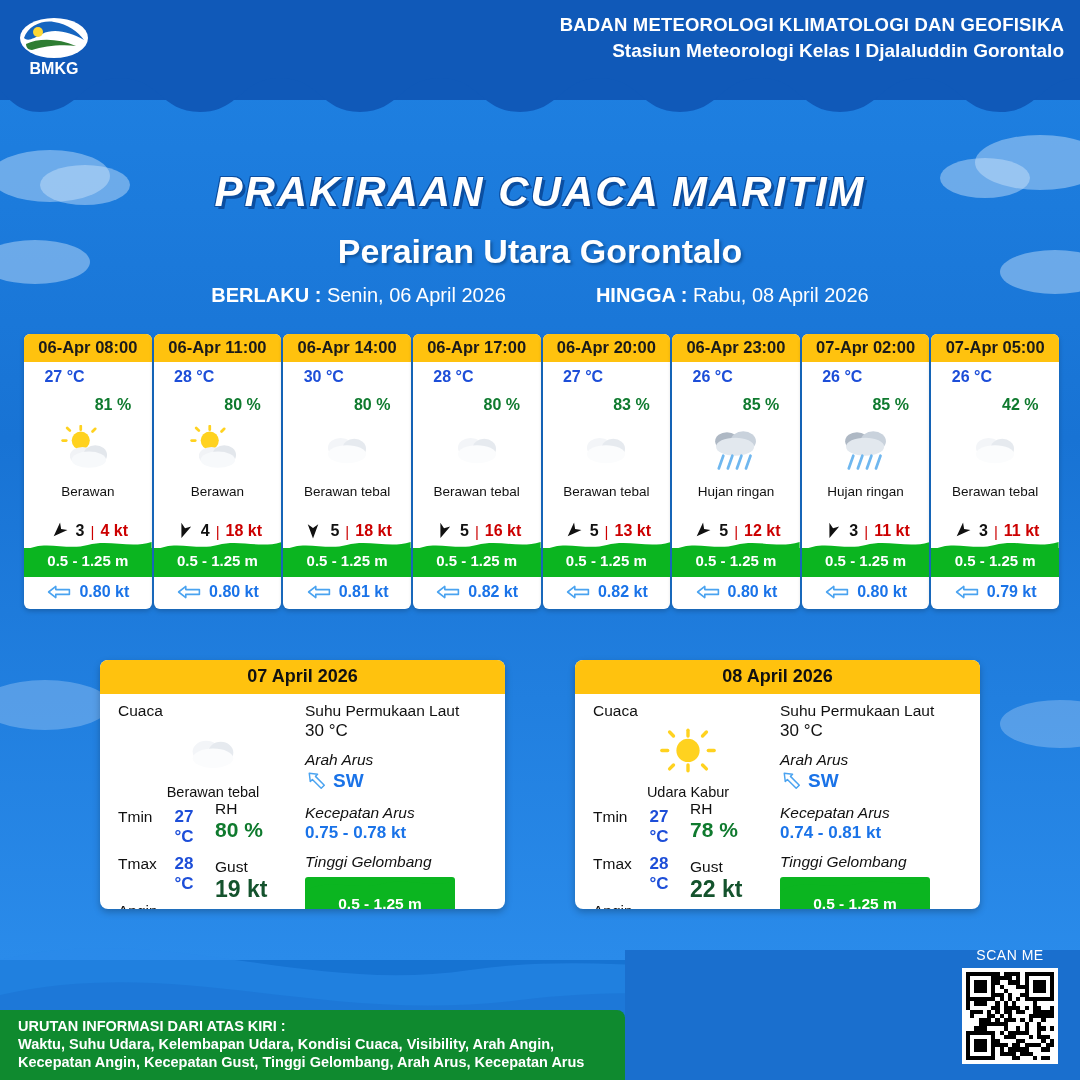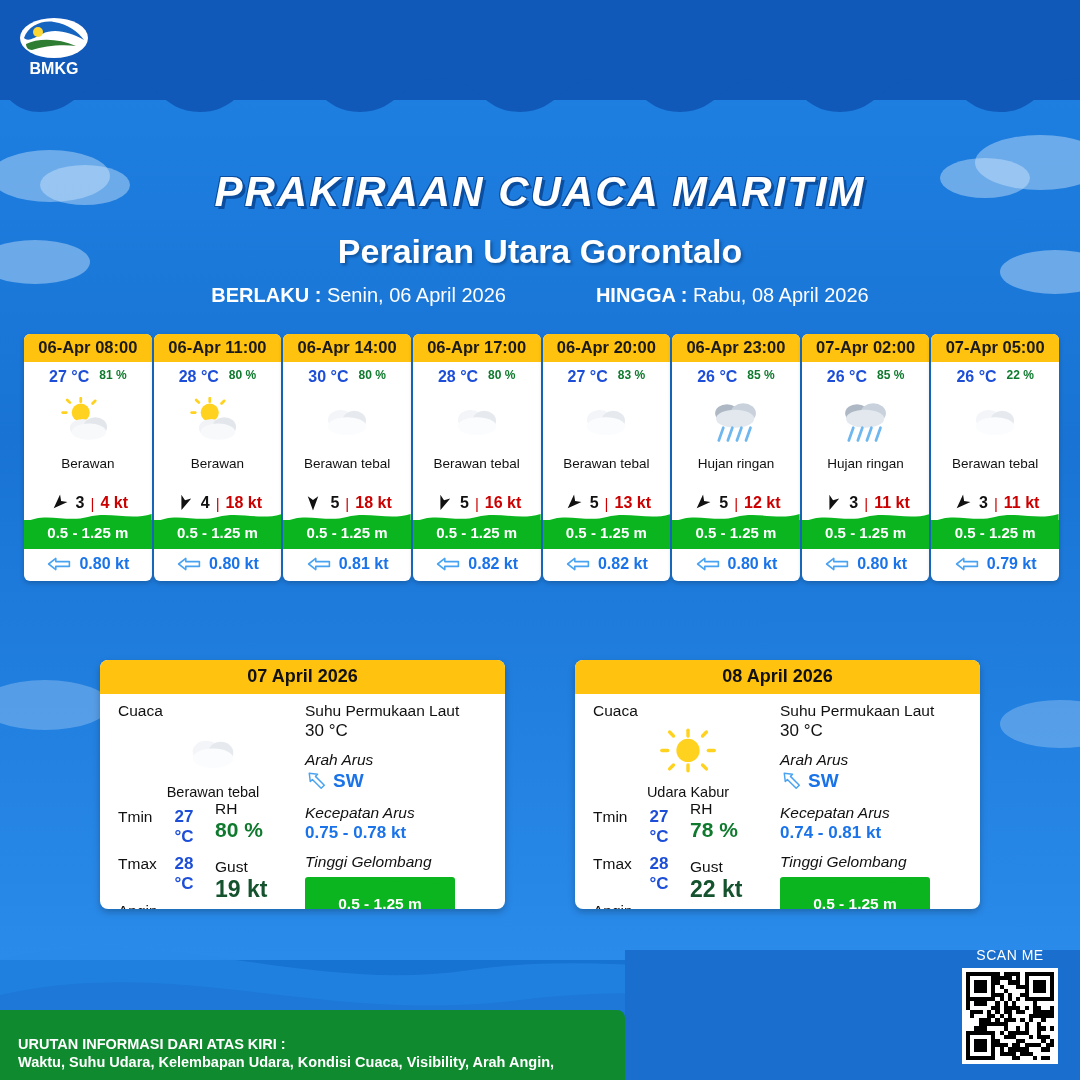--- a/index.html
+++ b/index.html
@@ -50,21 +50,21 @@
   .card {
     width:128px; background:#ffffff; border-radius:6px; overflow:hidden;
     box-shadow:0 2px 5px rgba(0,0,0,.22); margin-right:1px;
     display:flex; flex-direction:column;
   }
   .card + .card { margin-left:0; }
   .cards { justify-content:space-between; }
   .card-time { background:#ffc20e; text-align:center; font-size:16.5px; font-weight:bold; color:#1a1a1a; padding:4px 0 5px; }
   .card-tr { display:flex; justify-content:center; gap:10px; padding:6px 0 2px; }
   .c-temp { color:#1d4ed8; font-size:16px; font-weight:bold; }
-  .c-rh { color:#0f7a2e; font-size:12px; font-weight:bold; }
+  .c-rh { color:#0f7a2e; font-size:16px; font-weight:bold;margin-top:28px; }
   .card-icon { height:66px; display:flex; align-items:center; justify-content:center; }
   .card-cond { text-align:center; font-size:13.5px; color:#111; padding:2px 2px 0; min-height:34px; }
   .card-wind { display:flex; align-items:center; justify-content:center; gap:6px; padding:6px 0 8px; }
   .w-dir { width:22px; height:18px; }
   .w-deg { font-size:16px; font-weight:bold; color:#111; }
   .w-sep { color:#c00; font-size:15px; }
   .w-spd { color:#cc0000; font-size:16px; font-weight:bold; }
   .card-wave { position:relative; background:#0bb520; color:#fff; font-size:15px; font-weight:bold; text-align:center; padding:4px 0 8px; }
   .card-wave .wtop { position:absolute; left:0; top:-11px; width:100%; height:14px; }
   .card-cur { display:flex; align-items:center; justify-content:center; gap:7px; padding:6px 0 8px; }
@@ -140,20 +140,24 @@
 <div class="header">
   <div class="logo">
     <svg viewBox="0 0 80 72" width="80" height="72">
       <ellipse cx="40" cy="26" rx="34" ry="20" fill="#ffffff"></ellipse>
       <path d="M10,26 C14,14 28,8 40,10 C54,12 64,20 70,28 C56,20 40,16 28,22 C20,26 14,30 10,26 Z" fill="#1565c0"></path>
       <path d="M12,32 C24,26 44,26 62,34 C48,32 30,34 18,38 C14,38 12,35 12,32 Z" fill="#2e7d32"></path>
       <circle cx="24" cy="20" r="5" fill="#fdd835"></circle>
       <text x="40" y="62" font-family="Liberation Sans, sans-serif" font-size="16" font-weight="bold" fill="#ffffff" text-anchor="middle">BMKG</text>
     </svg>
   </div>
+  <div class="hdr-text">
+    <div class="hdr-l1">BADAN METEOROLOGI KLIMATOLOGI DAN GEOFISIKA</div>
+    <div class="hdr-l2">Stasiun Meteorologi Kelas I Djalaluddin Gorontalo</div>
+  </div>
 </div>
 
 <div class="title-main">PRAKIRAAN CUACA MARITIM</div>
 <div class="title-sub">Perairan Utara Gorontalo</div>
 
 <div class="validity">
   <div class="seg">
     <span class="lbl">BERLAKU :</span>
     <span class="val">Senin, 06 April 2026</span>
   </div>
@@ -432,21 +436,21 @@
       <span class="cur-arrow"><svg viewBox="0 0 30 20" width="26" height="16" style="transform:rotate(0deg)">
     <path d="M2,10 L11,3 L11,7 L28,7 L28,13 L11,13 L11,17 Z" fill="none" stroke="#4aa3f0" stroke-width="2" stroke-linejoin="round"></path>
   </svg></span>
       <span class="cur-val">0.80 kt</span>
     </div>
     </div>
     <div class="card">
     <div class="card-time">07-Apr 05:00</div>
     <div class="card-tr">
       <span class="c-temp">26 °C</span>
-      <span class="c-rh">22 %</span>
+      <span class="c-rh">42 %</span>
     </div>
     <div class="card-icon">
         <svg viewBox="0 0 64 52" width="58" height="47.559999999999995">
       <ellipse cx="25" cy="25" rx="14" ry="11" fill="#f3f5f8"></ellipse>
       <ellipse cx="40" cy="26" rx="13" ry="11" fill="#e6eaef"></ellipse>
       <ellipse cx="32" cy="32" rx="21" ry="10" fill="#fbfcfd"></ellipse>
     </svg>
       </div>
     <div class="card-cond">Berawan tebal</div>
     <div class="card-wind">
@@ -591,20 +595,21 @@
           <span style="position:relative">0.5 - 1.25 m</span>
         </div>
       </div>
     </div>
     </div>
   </div>
 
 <div class="footer">
   <div class="f-title">URUTAN INFORMASI DARI ATAS KIRI :</div>
   <div class="f-line">Waktu, Suhu Udara, Kelembapan Udara, Kondisi Cuaca, Visibility, Arah Angin,</div>
+  <div class="f-line">Kecepatan Angin, Kecepatan Gust, Tinggi Gelombang, Arah Arus, Kecepatan Arus</div>
 </div>
 
 <div class="scan">
   <div class="scan-lbl">SCAN ME</div>
   <div class="qr">
     <div class="qr-grid" id="qr">
         <i></i>
         <i></i>
         <i></i>
         <i></i>

